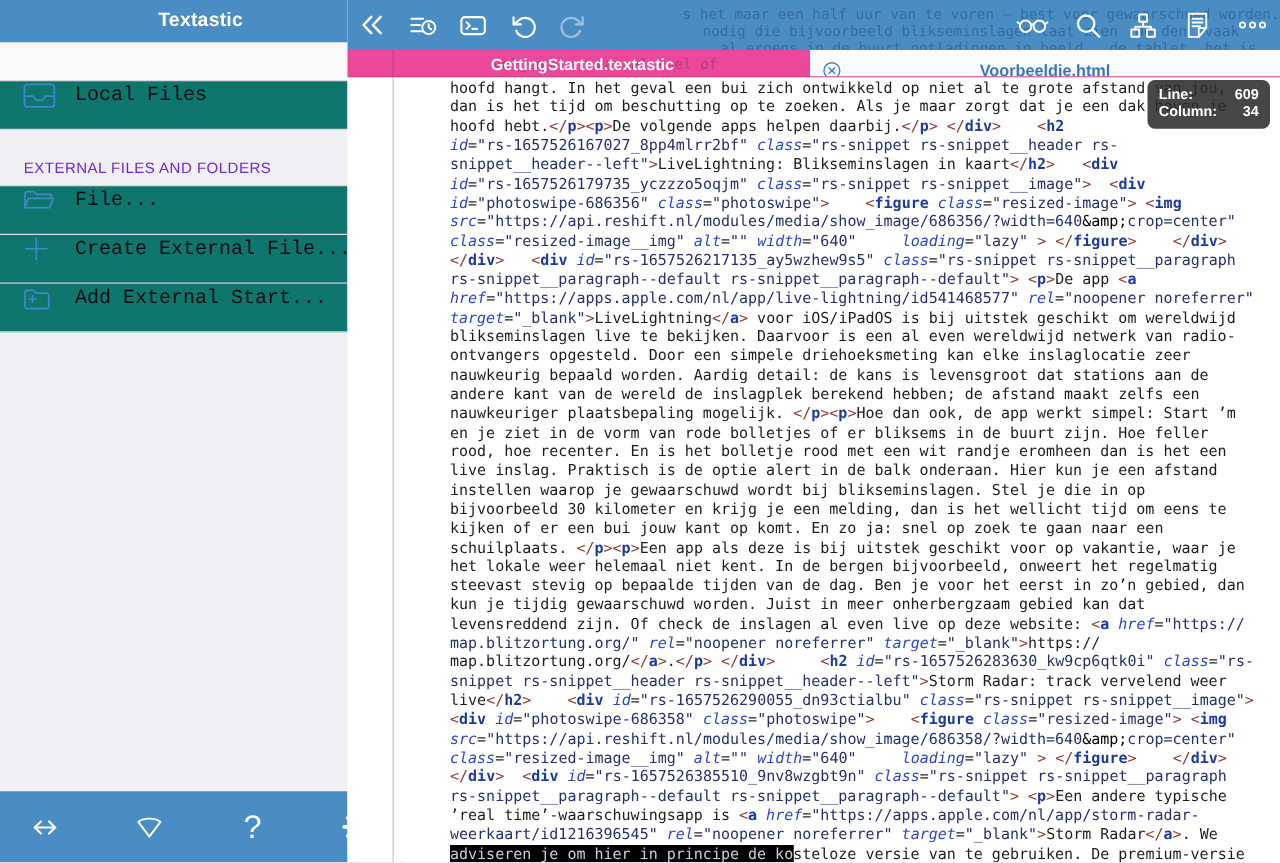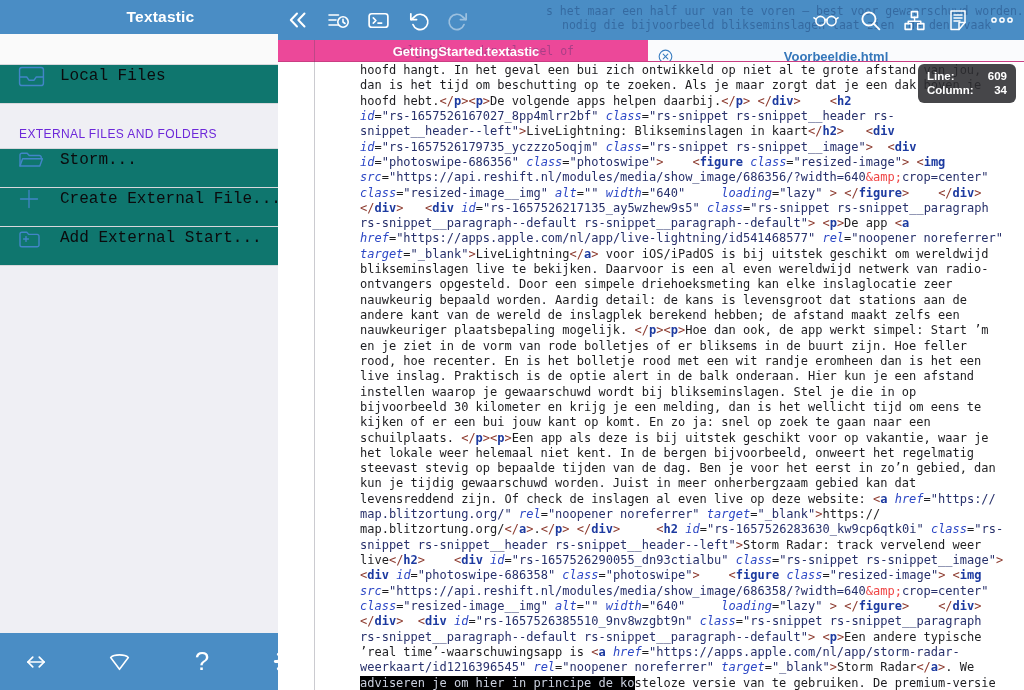--- a/index.html
+++ b/index.html
@@ -47,21 +47,21 @@
               display:flex;align-items:center;}
   .tab-active .tab-label{position:absolute;left:0;right:0;text-align:center;color:#3577ba;font-size:13px;font-weight:bold;}
   .tab-close{position:relative;margin-left:7px;width:20px;height:20px;display:flex;align-items:center;justify-content:center;z-index:2;}
   .tab-close svg{stroke:#3b7ec0;fill:none;stroke-linecap:round;}
   .gutter-line{position:absolute;left:36px;top:40px;bottom:0;width:1px;background:rgba(70,70,85,.28);z-index:5;}
   .editor{position:absolute;left:0;top:62px;width:746px;height:628px;background:#fff;overflow:hidden;}
   .code{position:absolute;left:82px;top:1px;font-family:"DejaVu Sans Mono",monospace;font-size:12px;
         line-height:15.32px;white-space:pre;}
   .cl{height:15.32px;}
   .p{color:#1d1d20;} .b{color:#8c3a2e;} .t{color:#1c3aa0;font-weight:bold;}
-  .a{color:#2c47c5;font-style:italic;} .s{color:#27306b;} .e{color:#ef4444;}
+  .a{color:#2c47c5;font-style:italic;} .s{color:#27306b;} .e{color:#000000;}
   .hl{background:#000000;color:#c9cfdd;}
   .linecol{position:absolute;right:8px;top:2px;width:98px;background:rgba(44,44,48,.88);border-radius:6px;
            padding:5px 9px 6px 9px;color:#fff;font-size:11.5px;font-weight:bold;z-index:9;margin-left:29px;}
   .lc-row{display:flex;justify-content:space-between;line-height:14px;}
 </style>
 </head>
 <body>
 
 <div class="app">
 
@@ -90,21 +90,21 @@
       <span>EXTERNAL FILES AND FOLDERS</span>
     </div>
 
     <div class="sb-row">
       <span class="ic">
         <svg width="26" height="20" viewBox="0 0 26 20" stroke-width="1.4">
           <path d="M2 16 V5 a1.8 1.8 0 0 1 1.8 -1.8 h5.4 l2 2.3 h10.2 a1.8 1.8 0 0 1 1.8 1.8 v1.2"></path>
           <path d="M2 16 l2.6 -7.3 h19.8 l-2.6 7.3 z"></path>
         </svg>
       </span>
-      <span class="lbl">Storm...</span>
+      <span class="lbl">File...</span>
     </div>
 
     <div class="sb-row">
       <span class="ic">
         <svg width="22" height="22" viewBox="0 0 22 22" stroke-width="1.3">
           <line x1="11" y1="2.5" x2="11" y2="19.5"></line>
           <line x1="2.5" y1="11" x2="19.5" y2="11"></line>
         </svg>
       </span>
       <span class="lbl">Create External File...</span>
@@ -156,20 +156,21 @@
         </svg>
       </span>
     </div>
   </aside>
 
   <main class="main">
 
     <div class="toolbar">
       <span class="ghost g0">s het maar een half uur van te voren — best voor gewaarschuwd worden.  Wat</span>
       <span class="ghost g1">nodig die bijvoorbeeld blikseminslagen laat zien  de den  vaak</span>
+      <span class="ghost g2">al ergens in de buurt ontladingen in beeld   de tablet  het is</span>
 
       <div class="tb-left">
         <span class="tb-btn">
           <svg width="24" height="24" viewBox="0 0 24 24" stroke-width="2">
             <polyline points="11,5.5 4.8,12 11,18.5"></polyline>
             <polyline points="18.5,5.5 12.3,12 18.5,18.5"></polyline>
           </svg>
         </span>
         <span class="tb-btn">
           <svg width="24" height="24" viewBox="0 0 24 24" stroke-width="1.6">

